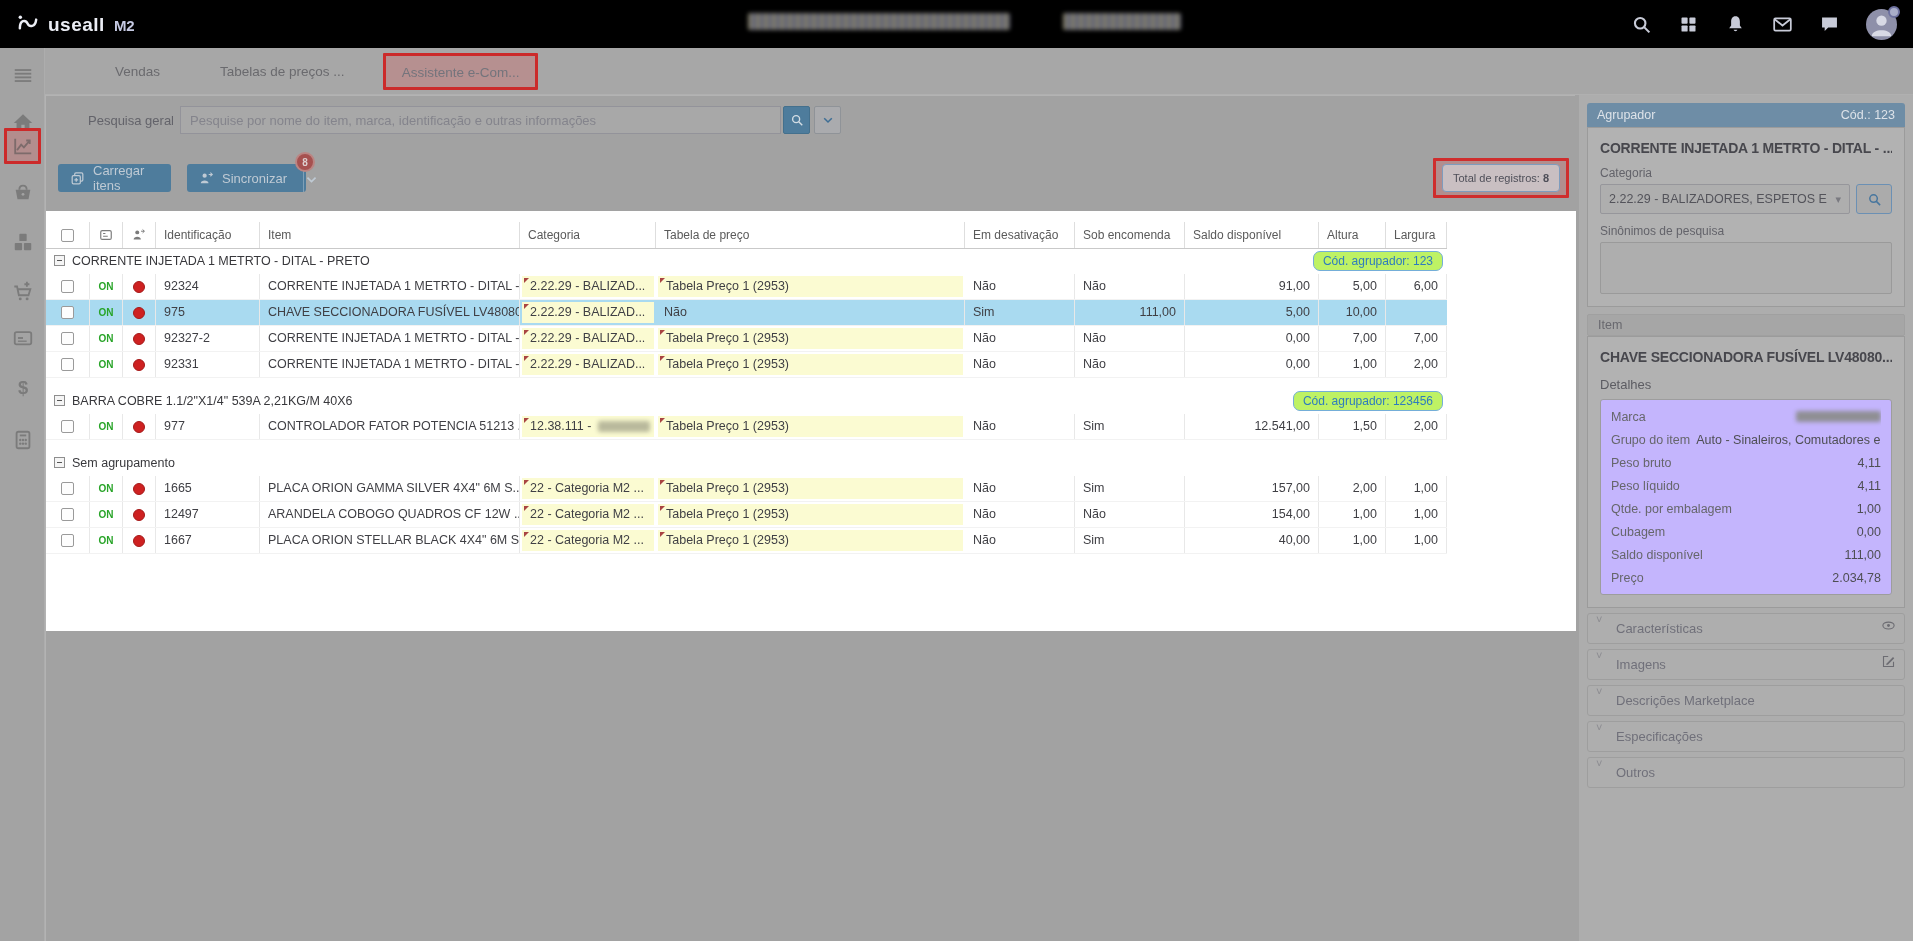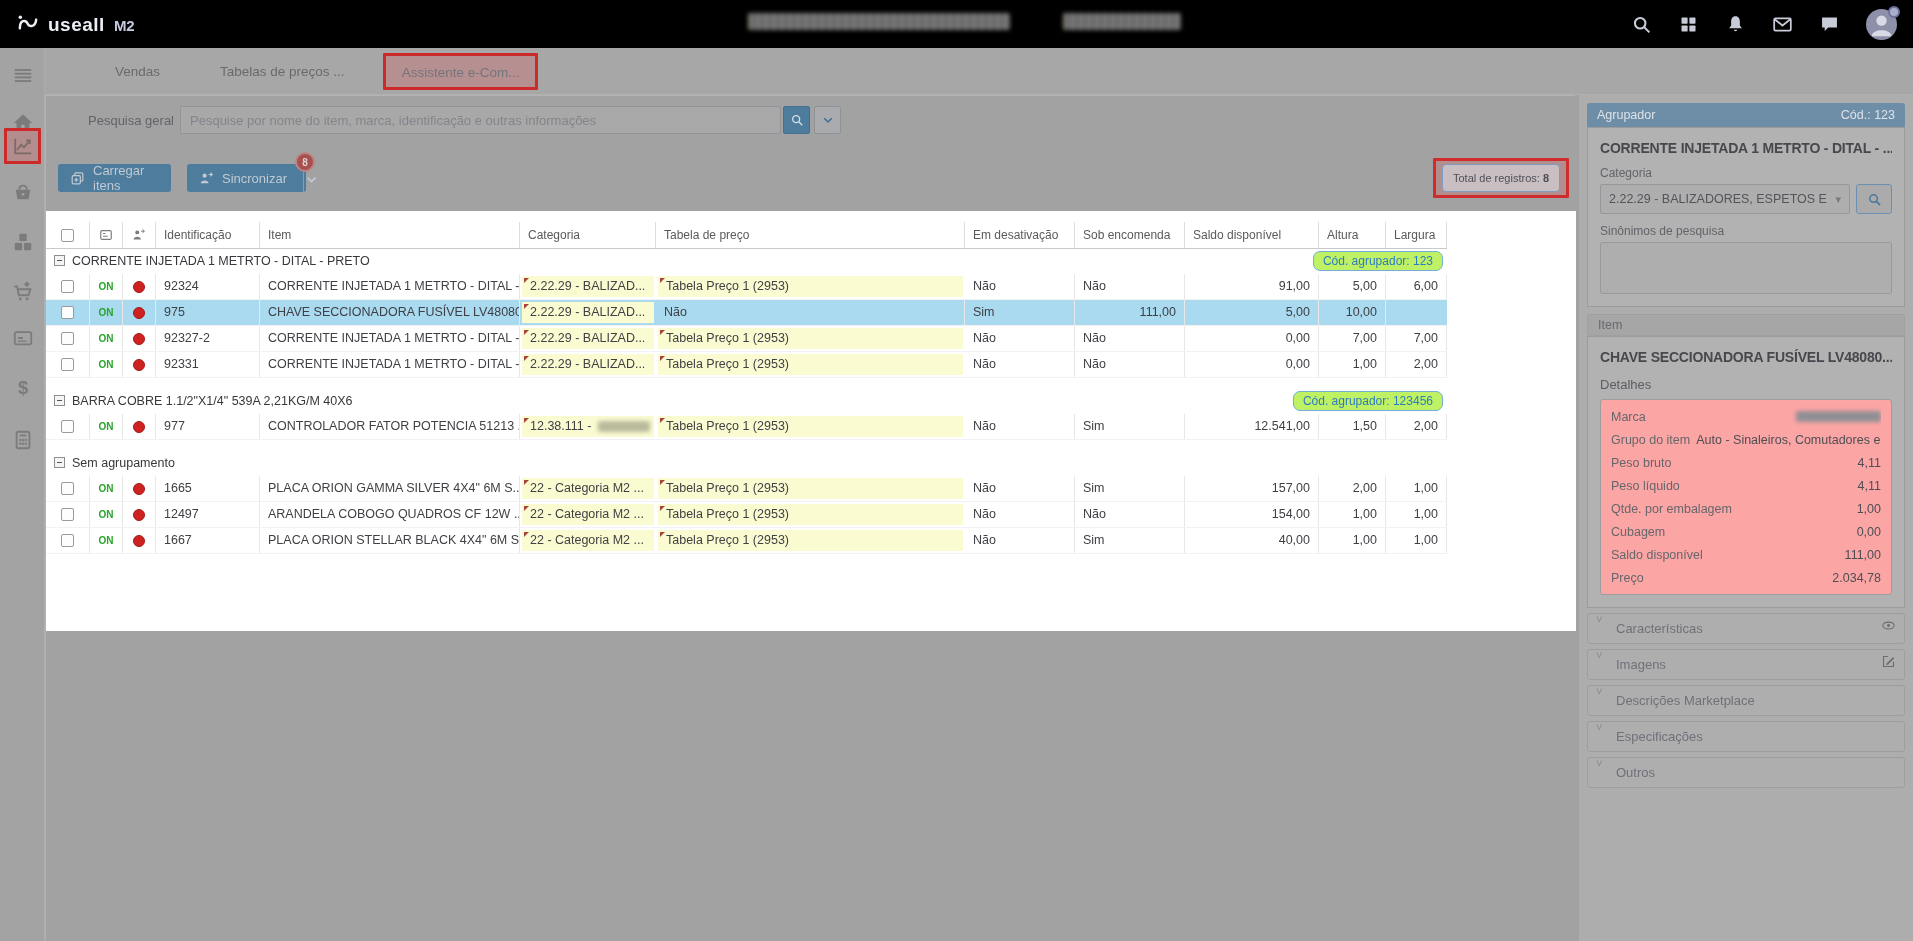--- a/index.html
+++ b/index.html
@@ -111,21 +111,21 @@
     display:flex;align-items:center;padding:0 8px;font-size:12.5px;color:#53535a;white-space:nowrap;overflow:hidden;}
   .rp-select .chev{margin-left:auto;color:#7a7a80;font-size:11px;padding-left:4px;}
   .rp-search{width:36px;height:30px;border:1px solid #6b90b4;border-radius:3px;background:#ababab;
     display:flex;align-items:center;justify-content:center;color:#47769e;flex:none;}
   .rp-search svg{width:15px;height:15px;}
   .rp-textarea{margin-top:4px;height:52px;background:#aeaeae;border:1px solid #9a9a9a;border-radius:2px;}
   .sec-bar{margin-top:7px;height:22px;background:#a6a6a6;display:flex;align-items:center;padding:0 10px;
     font-size:12.5px;color:#68686e;border-radius:2px;border:1px solid #a0a0a0;}
   .details-head{display:flex;justify-content:space-between;align-items:center;margin-top:12px;
     font-size:13px;color:#5c5c62;}
-  .dlist{margin-top:7px;background:#fca5a5;border:1px solid #9d9d9d;border-radius:3px;padding:5px 10px;}
+  .dlist{margin-top:7px;background:#c4b5fd;border:1px solid #9d9d9d;border-radius:3px;padding:5px 10px;}
   .drow2{height:23px;display:flex;align-items:center;font-size:12.5px;overflow:hidden;}
   .dlabel{color:#66666b;flex:none;}
   .dval{margin-left:auto;color:#4e4e53;}
   .drow2.inline .dval{margin-left:6px;white-space:nowrap;overflow:hidden;}
   .blur-sm{width:85px;height:11px;background:#8f8f94;filter:blur(2px);border-radius:2px;margin-left:auto;}
   .acc{position:relative;margin-top:5px;height:31px;background:#aeaeae;border:1px solid #9e9e9e;border-radius:3px;}
   .acc .chev2{position:absolute;left:8px;top:-1px;color:#8b8b90;font-size:11px;}
   .acc .alabel{position:absolute;left:28px;top:0;line-height:29px;font-size:13px;color:#70707a;}
   .acc .aicon{position:absolute;right:8px;top:4px;color:#6c6c72;}
   .acc .aicon svg{width:15px;height:15px;}

